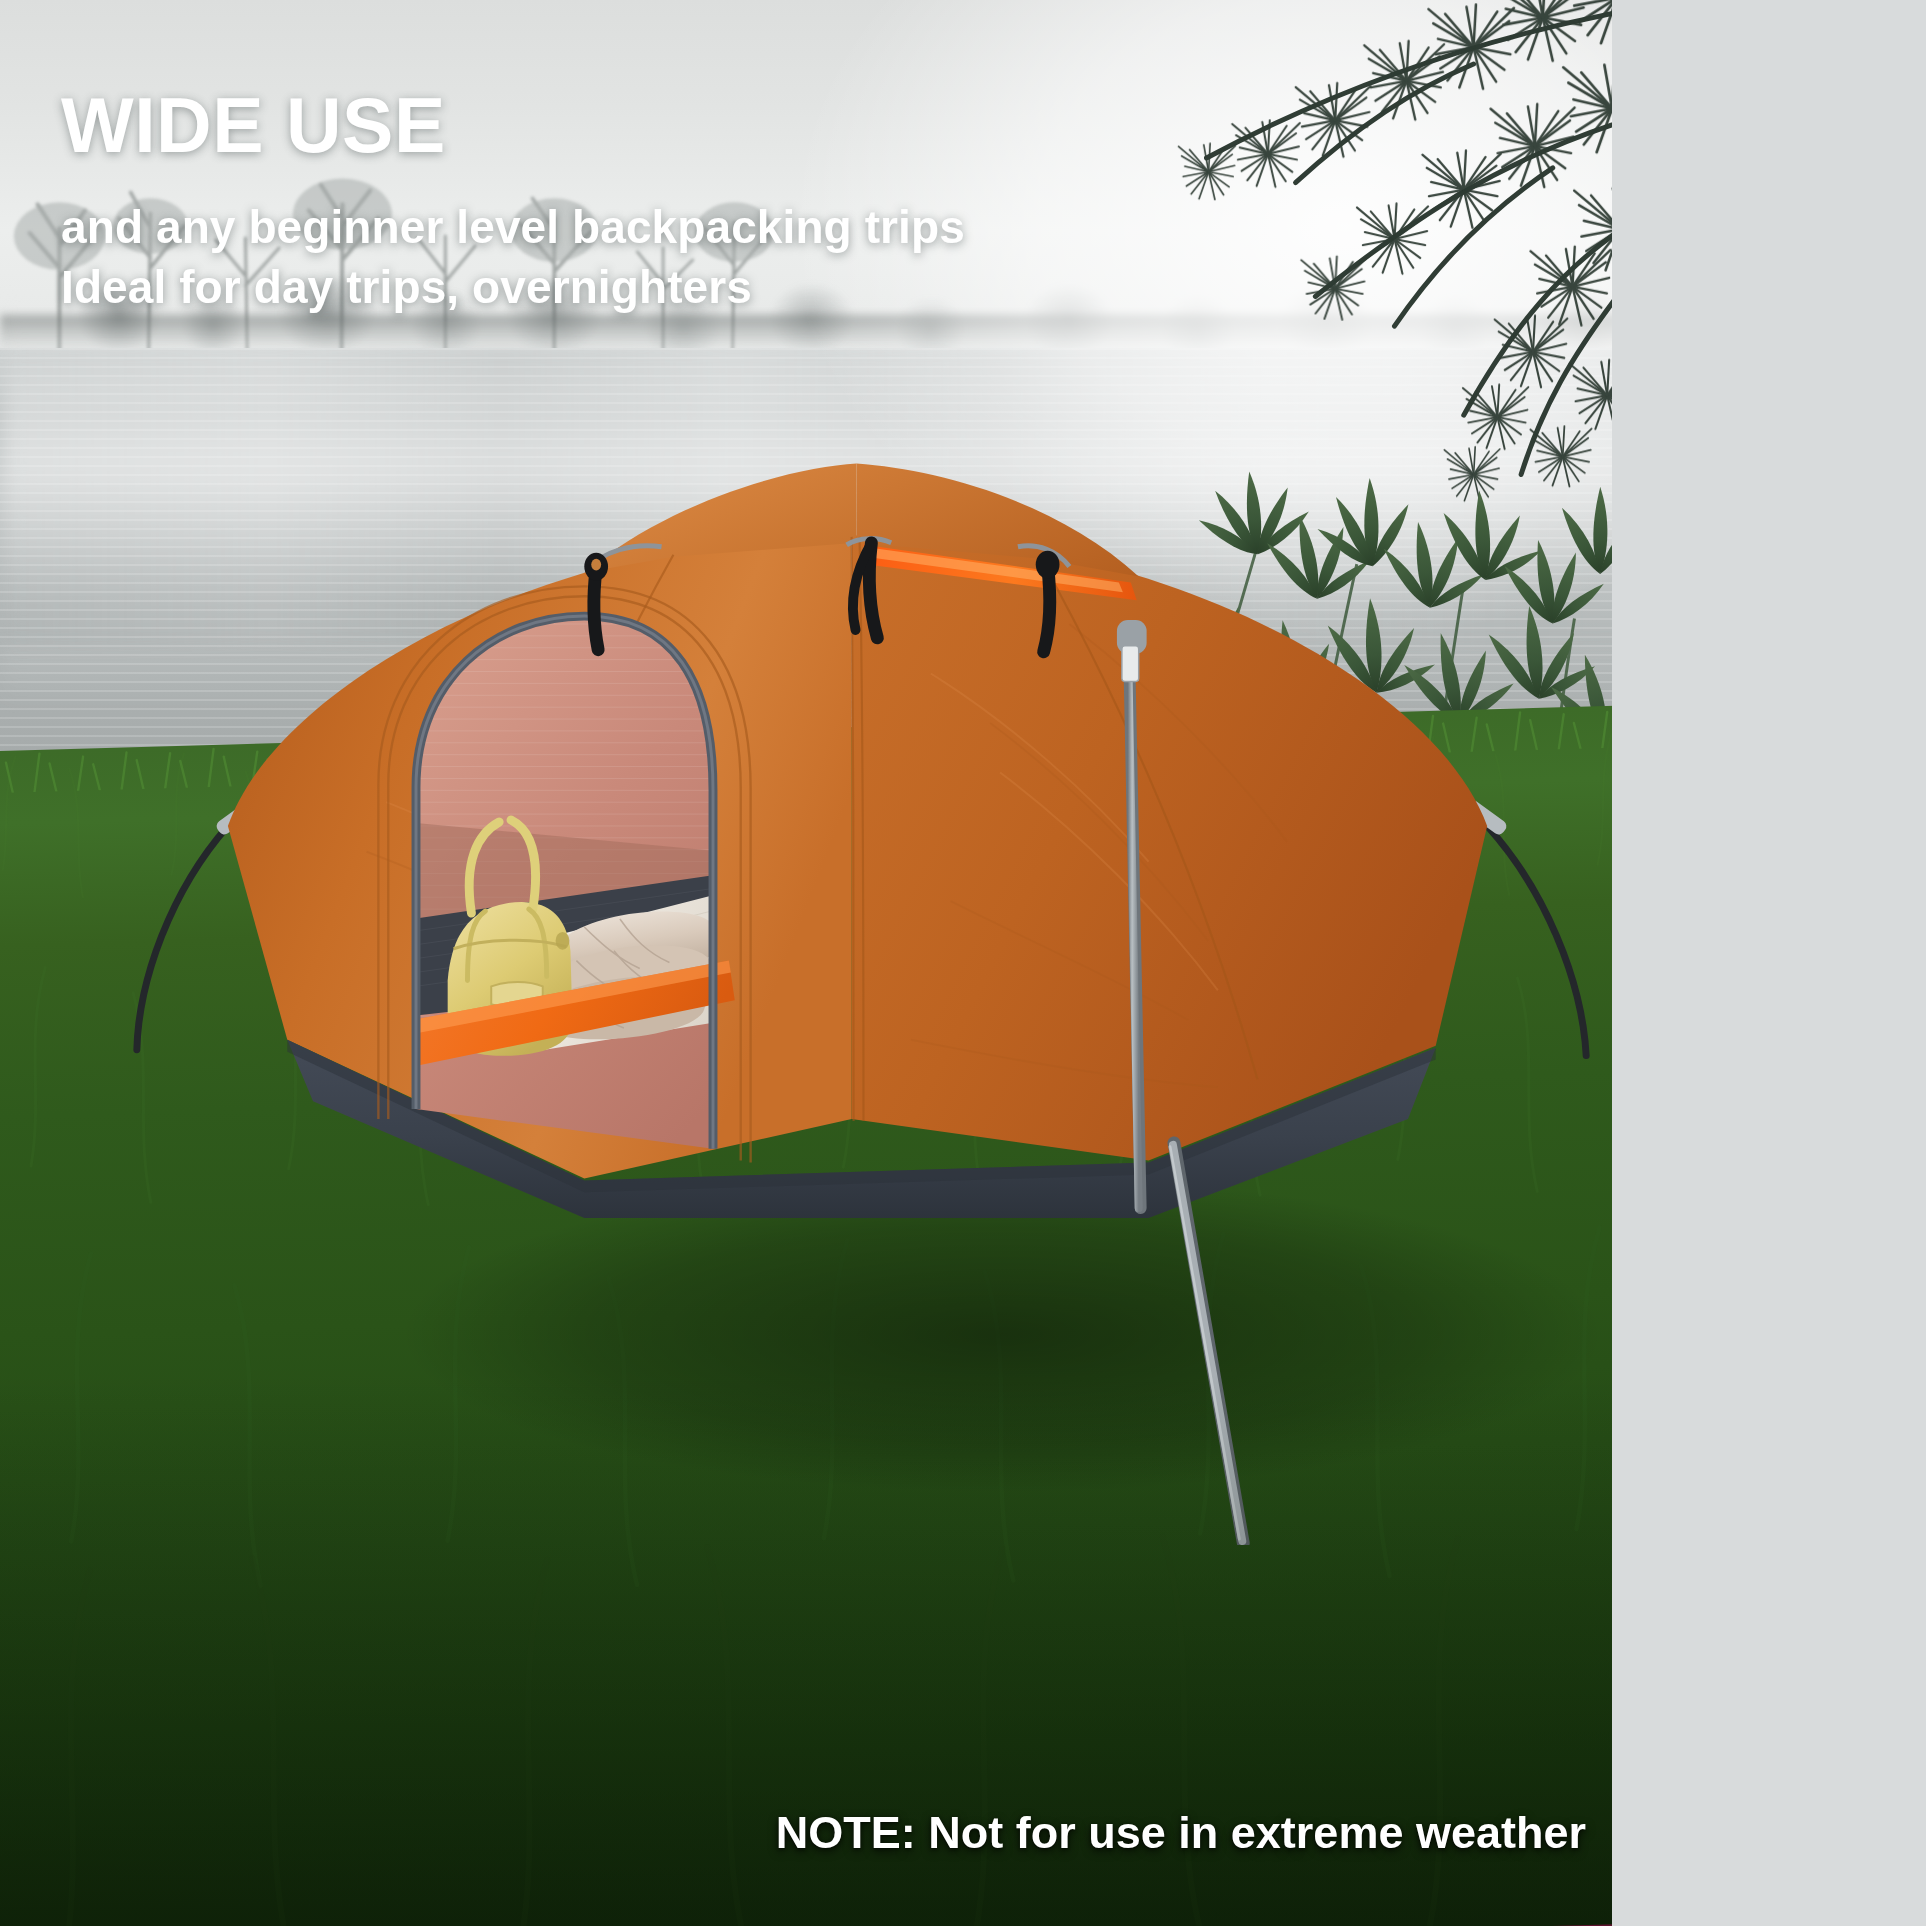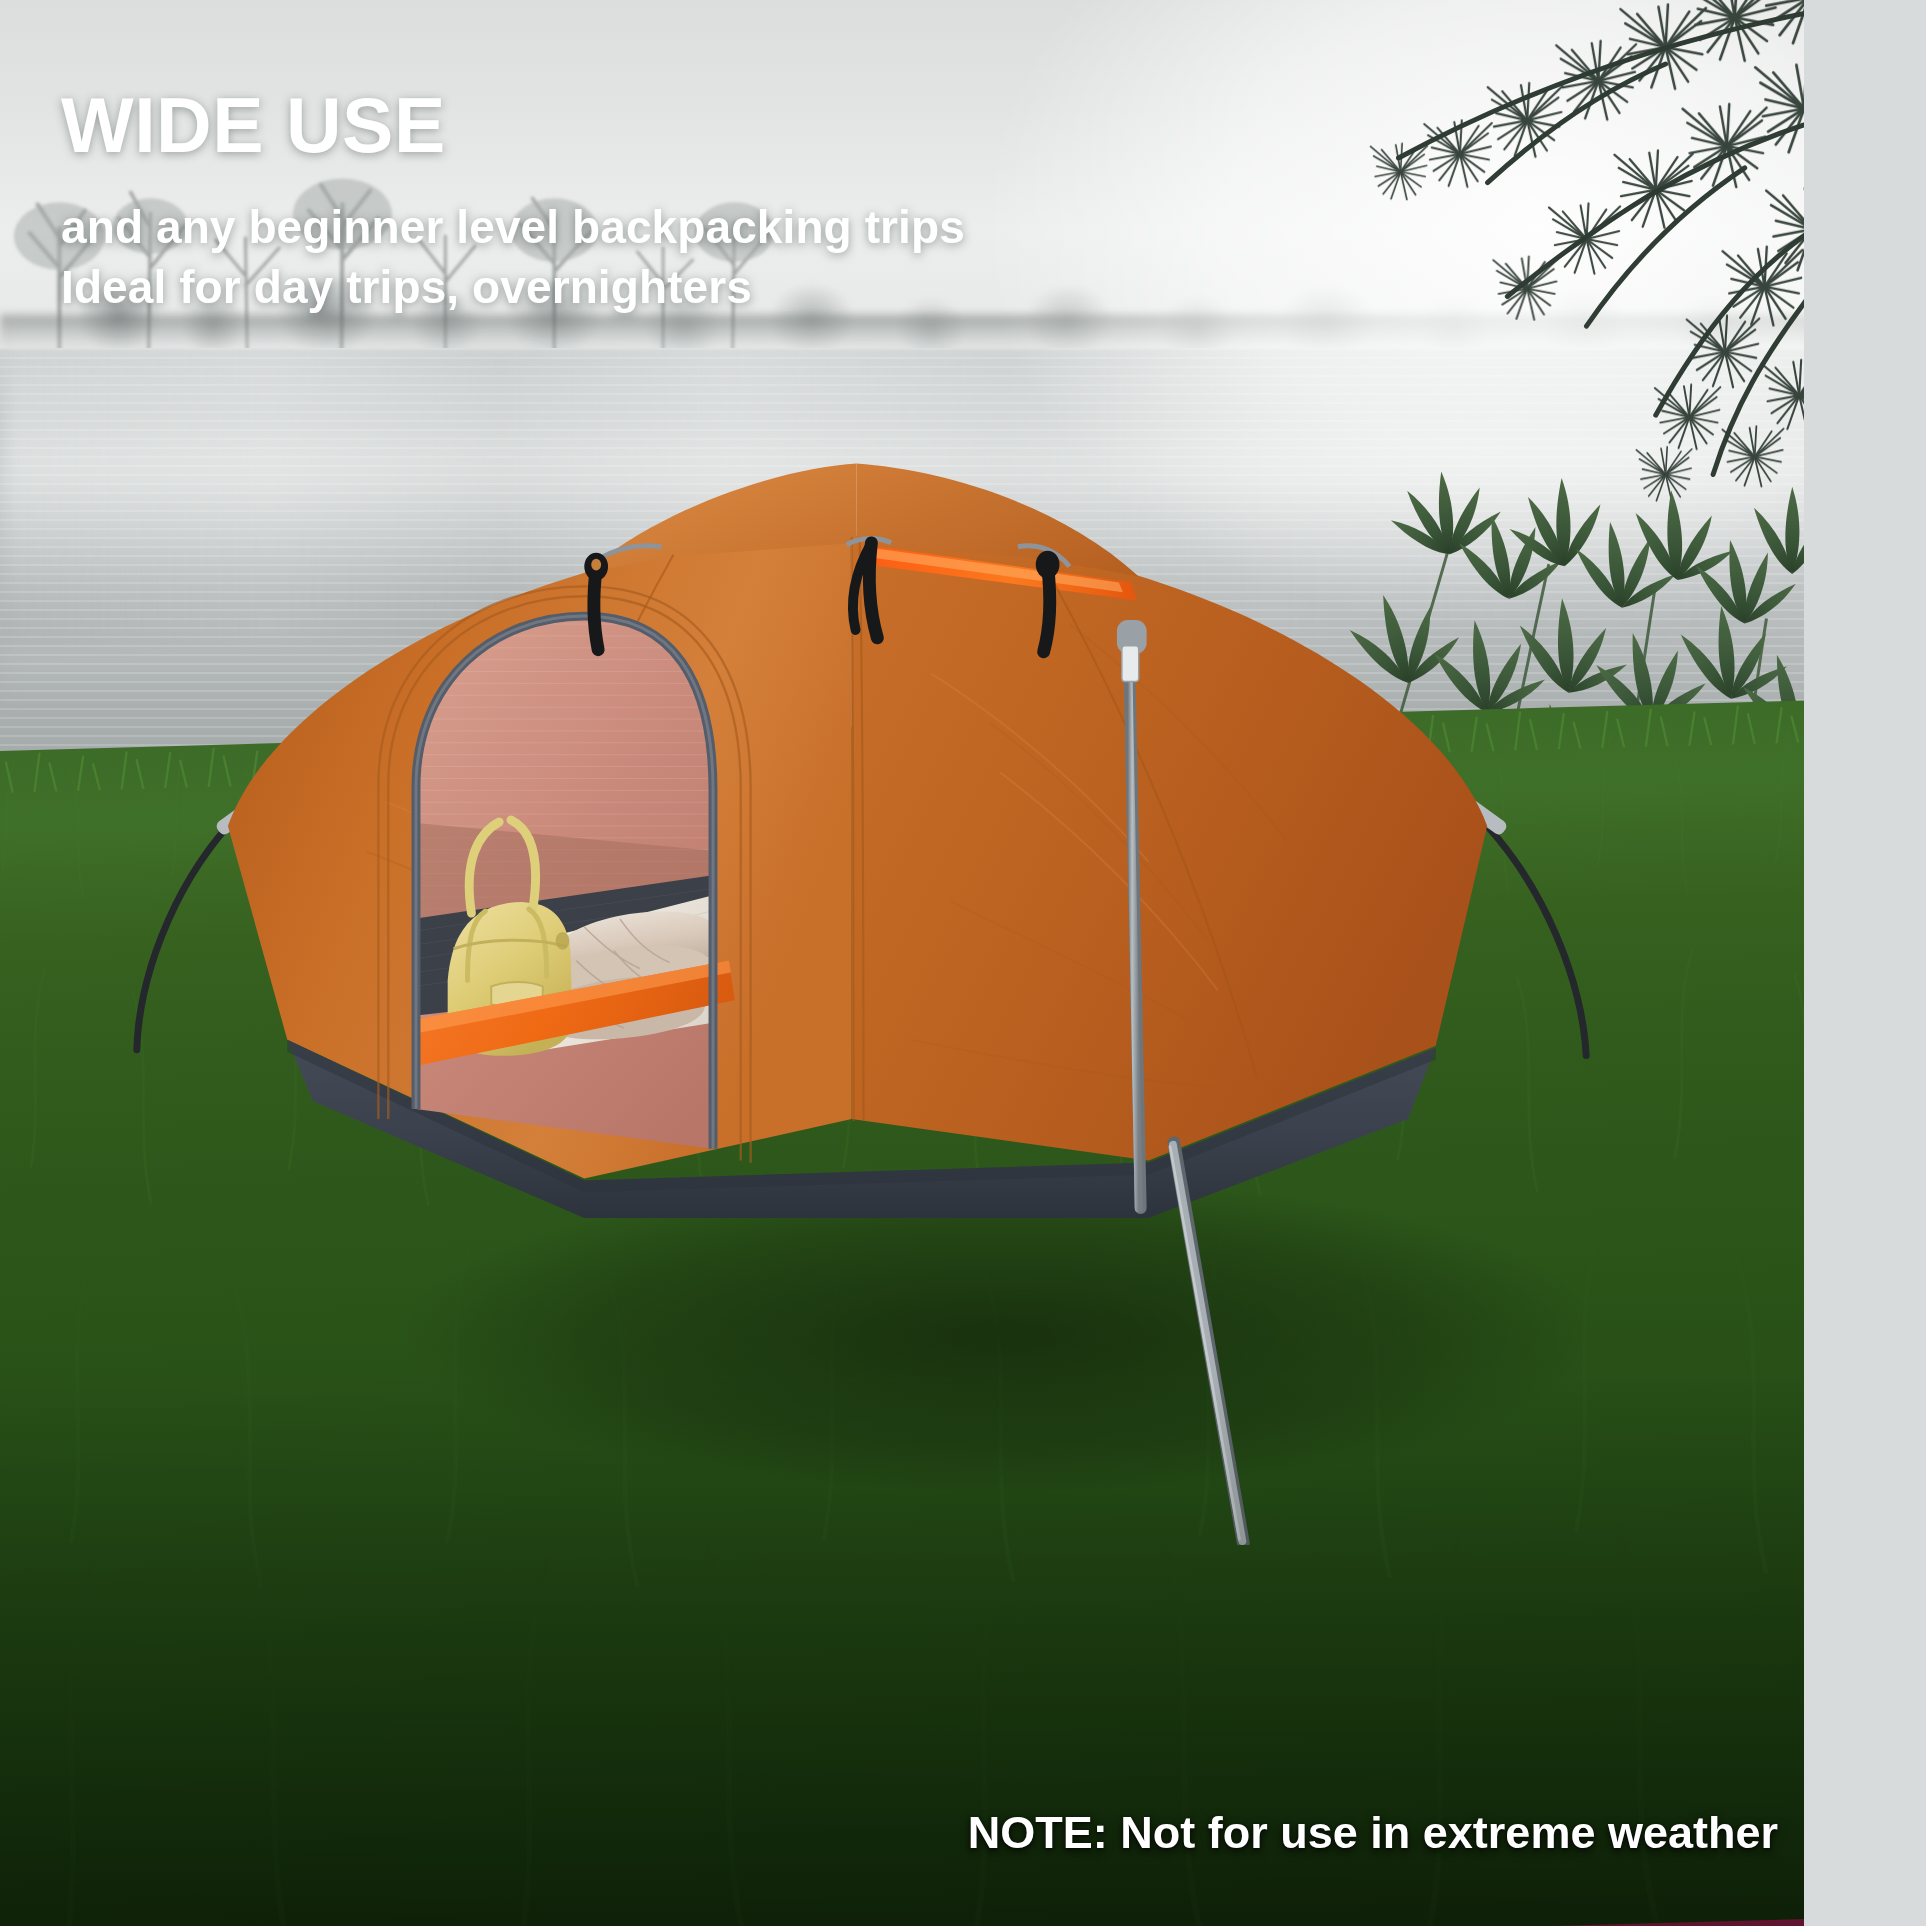--- a/index.html
+++ b/index.html
@@ -4,21 +4,21 @@
 <style>
   * { box-sizing: border-box; margin: 0; padding: 0; }
   html, body { width: 1927px; height: 1927px; overflow: hidden; }
   body {
     font-family: "Liberation Sans", sans-serif;
     background: #d8dbdc;
   }
 
   #stage {
     position: relative;
-    width: 1804px;
+    width: 1612px;
     height: 1927px;
     overflow: hidden;
     background: #be185d;
   }
 
   
   .sky {
     position: absolute; left: 0; top: 0; width: 1927px; height: 356px;
     background: linear-gradient(180deg,
         #dcdedd 0%, #e2e4e3 30%, #eceeed 65%, #e6e8e7 100%);

